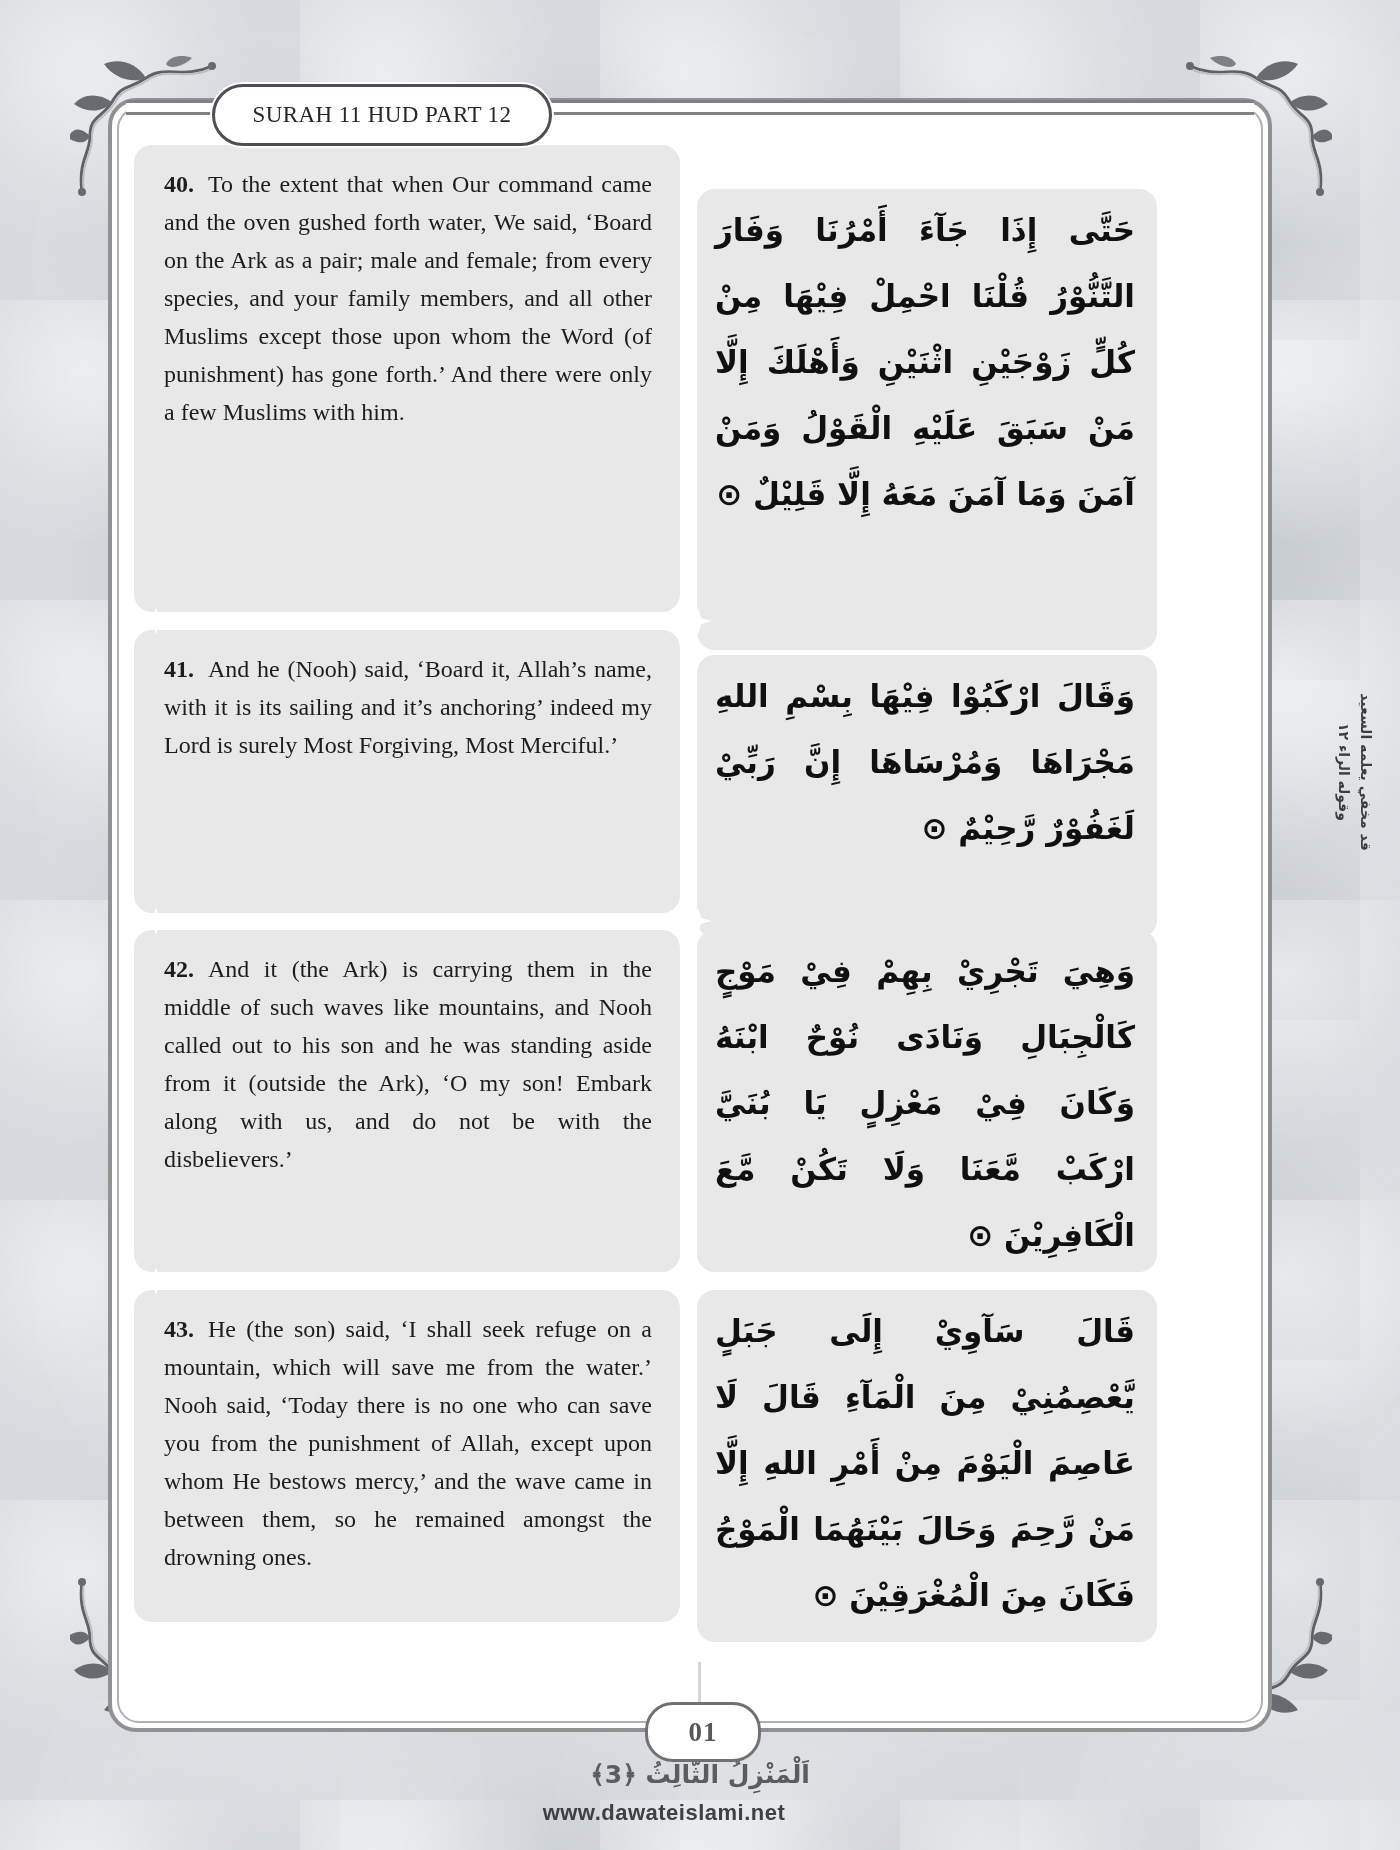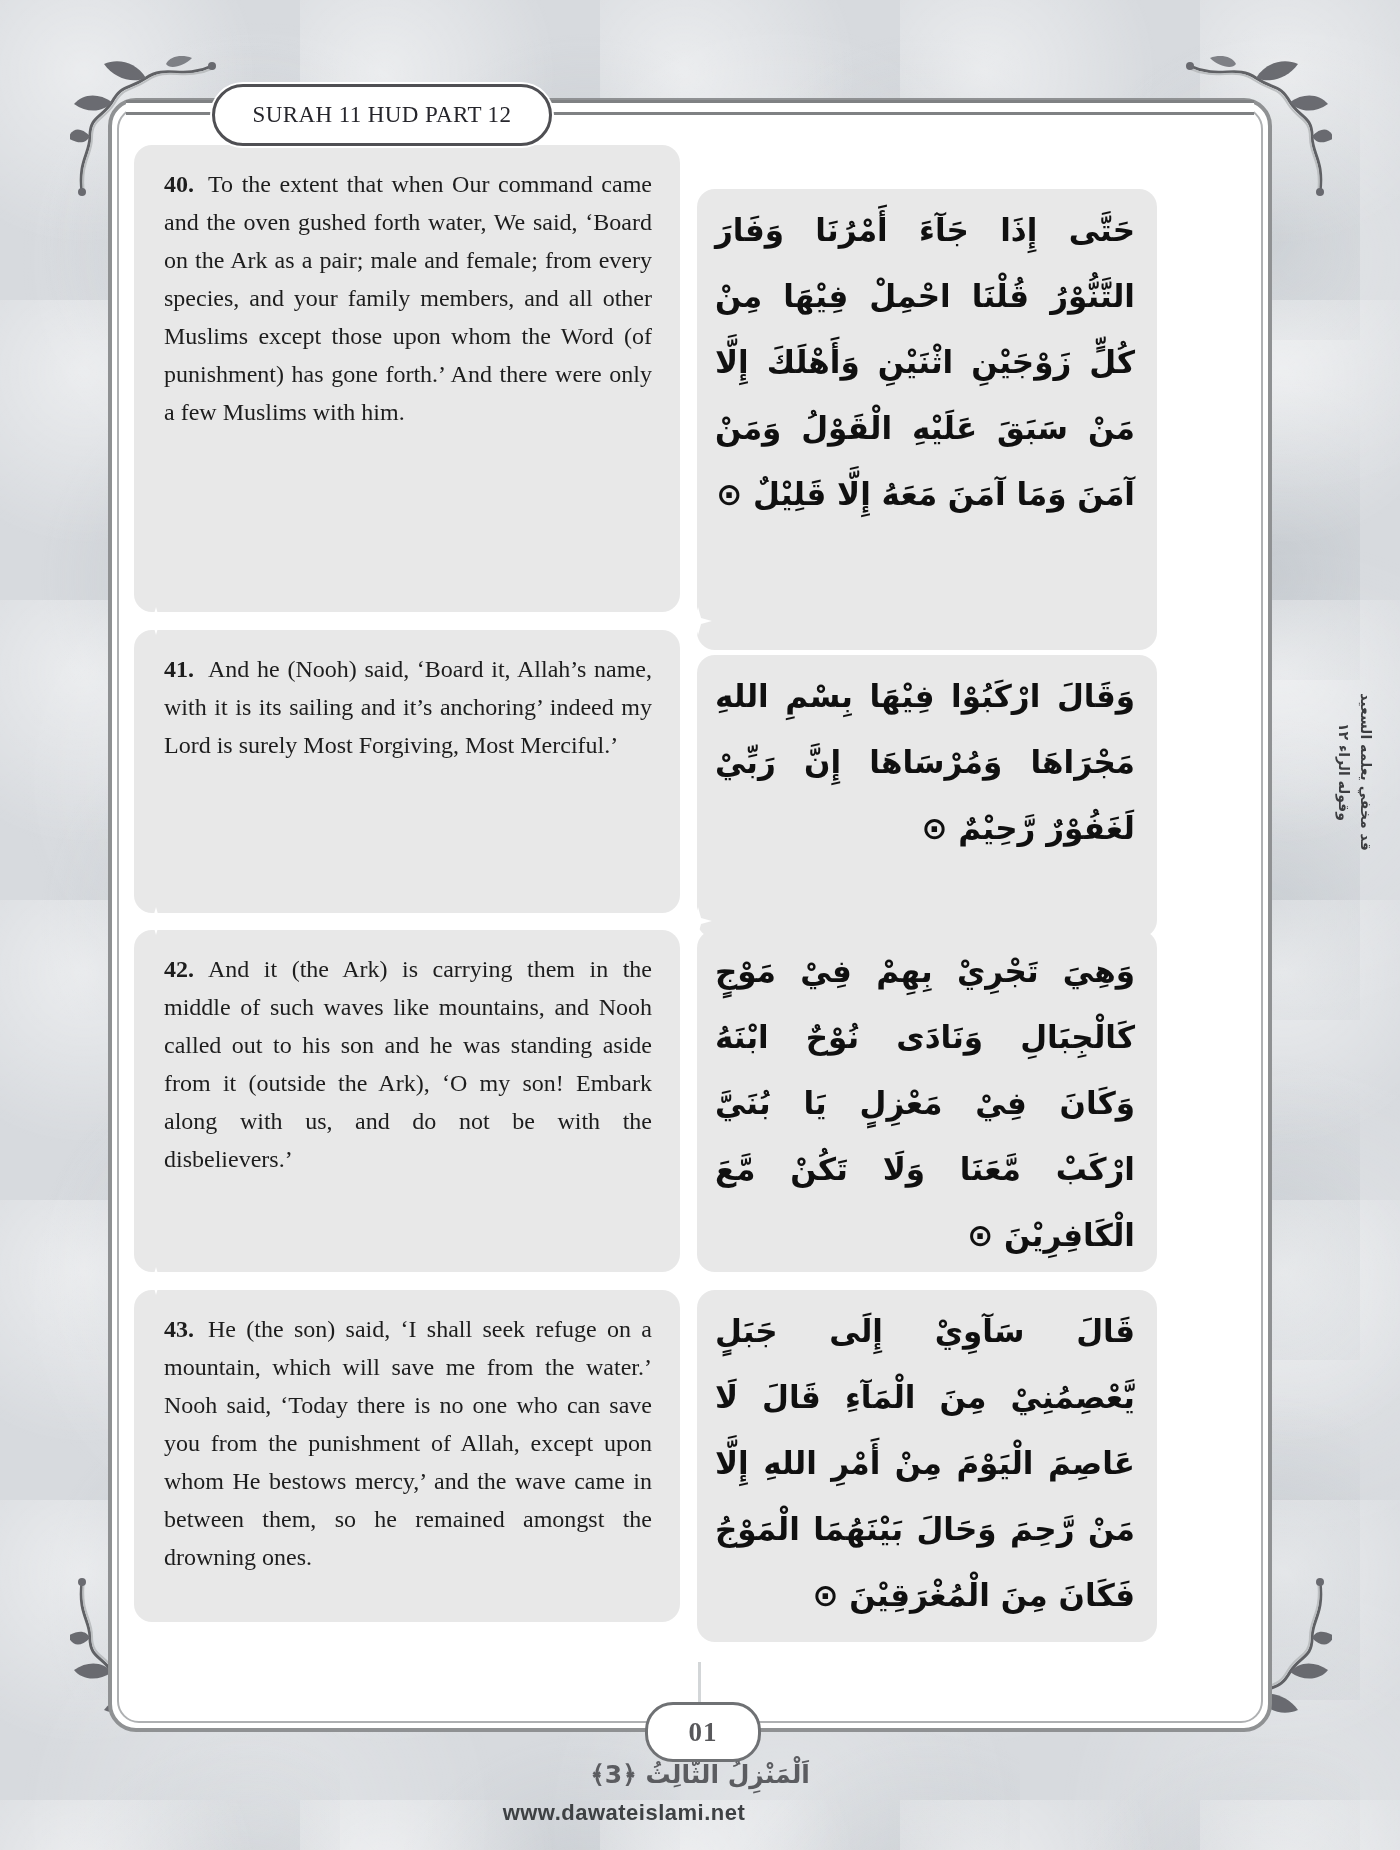--- a/index.html
+++ b/index.html
@@ -96,21 +96,21 @@
   }
   .pn-pill .t{font-size:27px;color:#58585b;letter-spacing:1px;font-weight:bold;}
   .manzil{
     position:absolute;left:0;width:1400px;top:1760px;text-align:center;
     font-family:"DejaVu Sans",sans-serif;direction:rtl;
     font-size:25px;font-weight:bold;color:#5b5c60;z-index:2;
   }
   .site{
     position:absolute;left:0;width:1248px;top:1800px;text-align:center;
     font-family:"Liberation Sans",sans-serif;
-    font-size:22px;font-weight:bold;color:#3e4144;letter-spacing:.5px;z-index:2;
+    font-size:22px;font-weight:bold;color:#3e4144;letter-spacing:.5px;z-index:2;padding-left:40px;
   }
 </style>
 </head>
 <body>
 
 <div class="page">
 
   <svg width="0" height="0" style="position:absolute">
     <defs>
       <g id="flourish">

